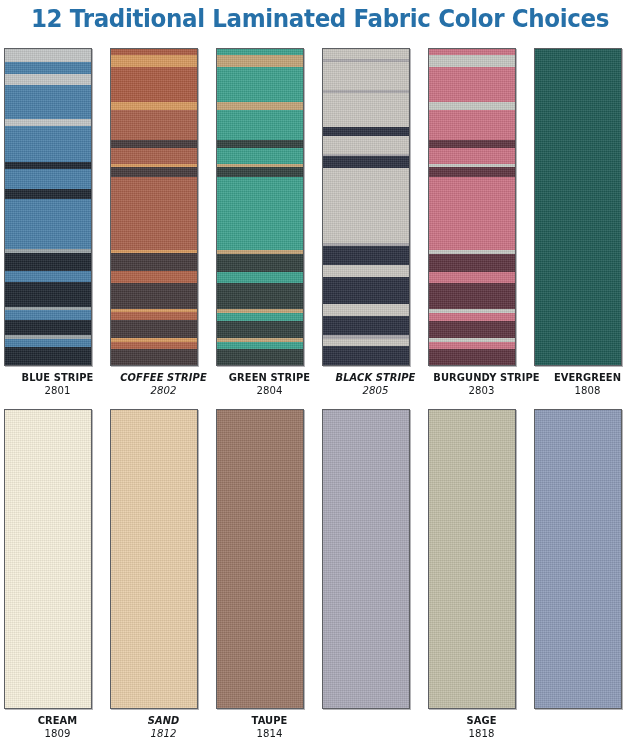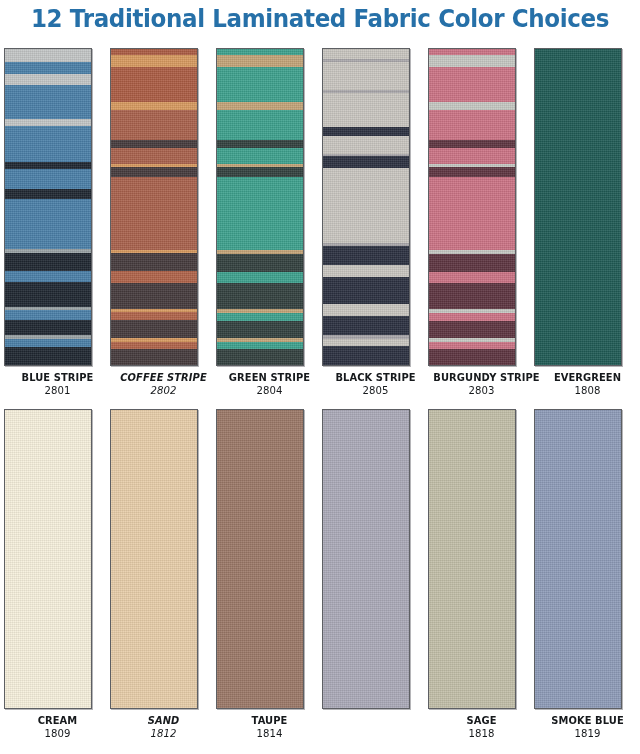--- a/index.html
+++ b/index.html
@@ -30,21 +30,21 @@
   #row-top{top:48px;}
   #row-bottom{top:409px;}
 
   .cell{
     position:absolute;
     width:107px;
   }
   .cell.c0{left:4px;}
   .cell.c1{left:110px;font-style:italic;}
   .cell.c2{left:216px;}
-  .cell.c3{left:322px;}
+  .cell.c3{left:322px;font-style:italic;}
   .cell.c4{left:428px;}
   .cell.c5{left:534px;}
 
   .swatch{
     width:88px;
     border:1px solid #5d5f63;
     box-shadow:1px 1px 0 rgba(120,120,125,0.55);
     box-sizing:border-box;
     overflow:hidden;
     position:relative;
@@ -284,20 +284,16 @@
         </div>
         <div class="caption">
           <div class="cap-name">SAGE</div>
           <div class="cap-code">1818</div>
         </div>
       </div>
       <div class="cell c5">
         <div class="swatch" style="background: rgb(142, 156, 184);">
           <div class="band" style="background: rgb(142, 156, 184); height: 300px;"></div>
         </div>
-        <div class="caption">
-          <div class="cap-name">SMOKE BLUE</div>
-          <div class="cap-code">1819</div>
-        </div>
       </div>
     </div>
 
 </div>
 
 </body></html>

